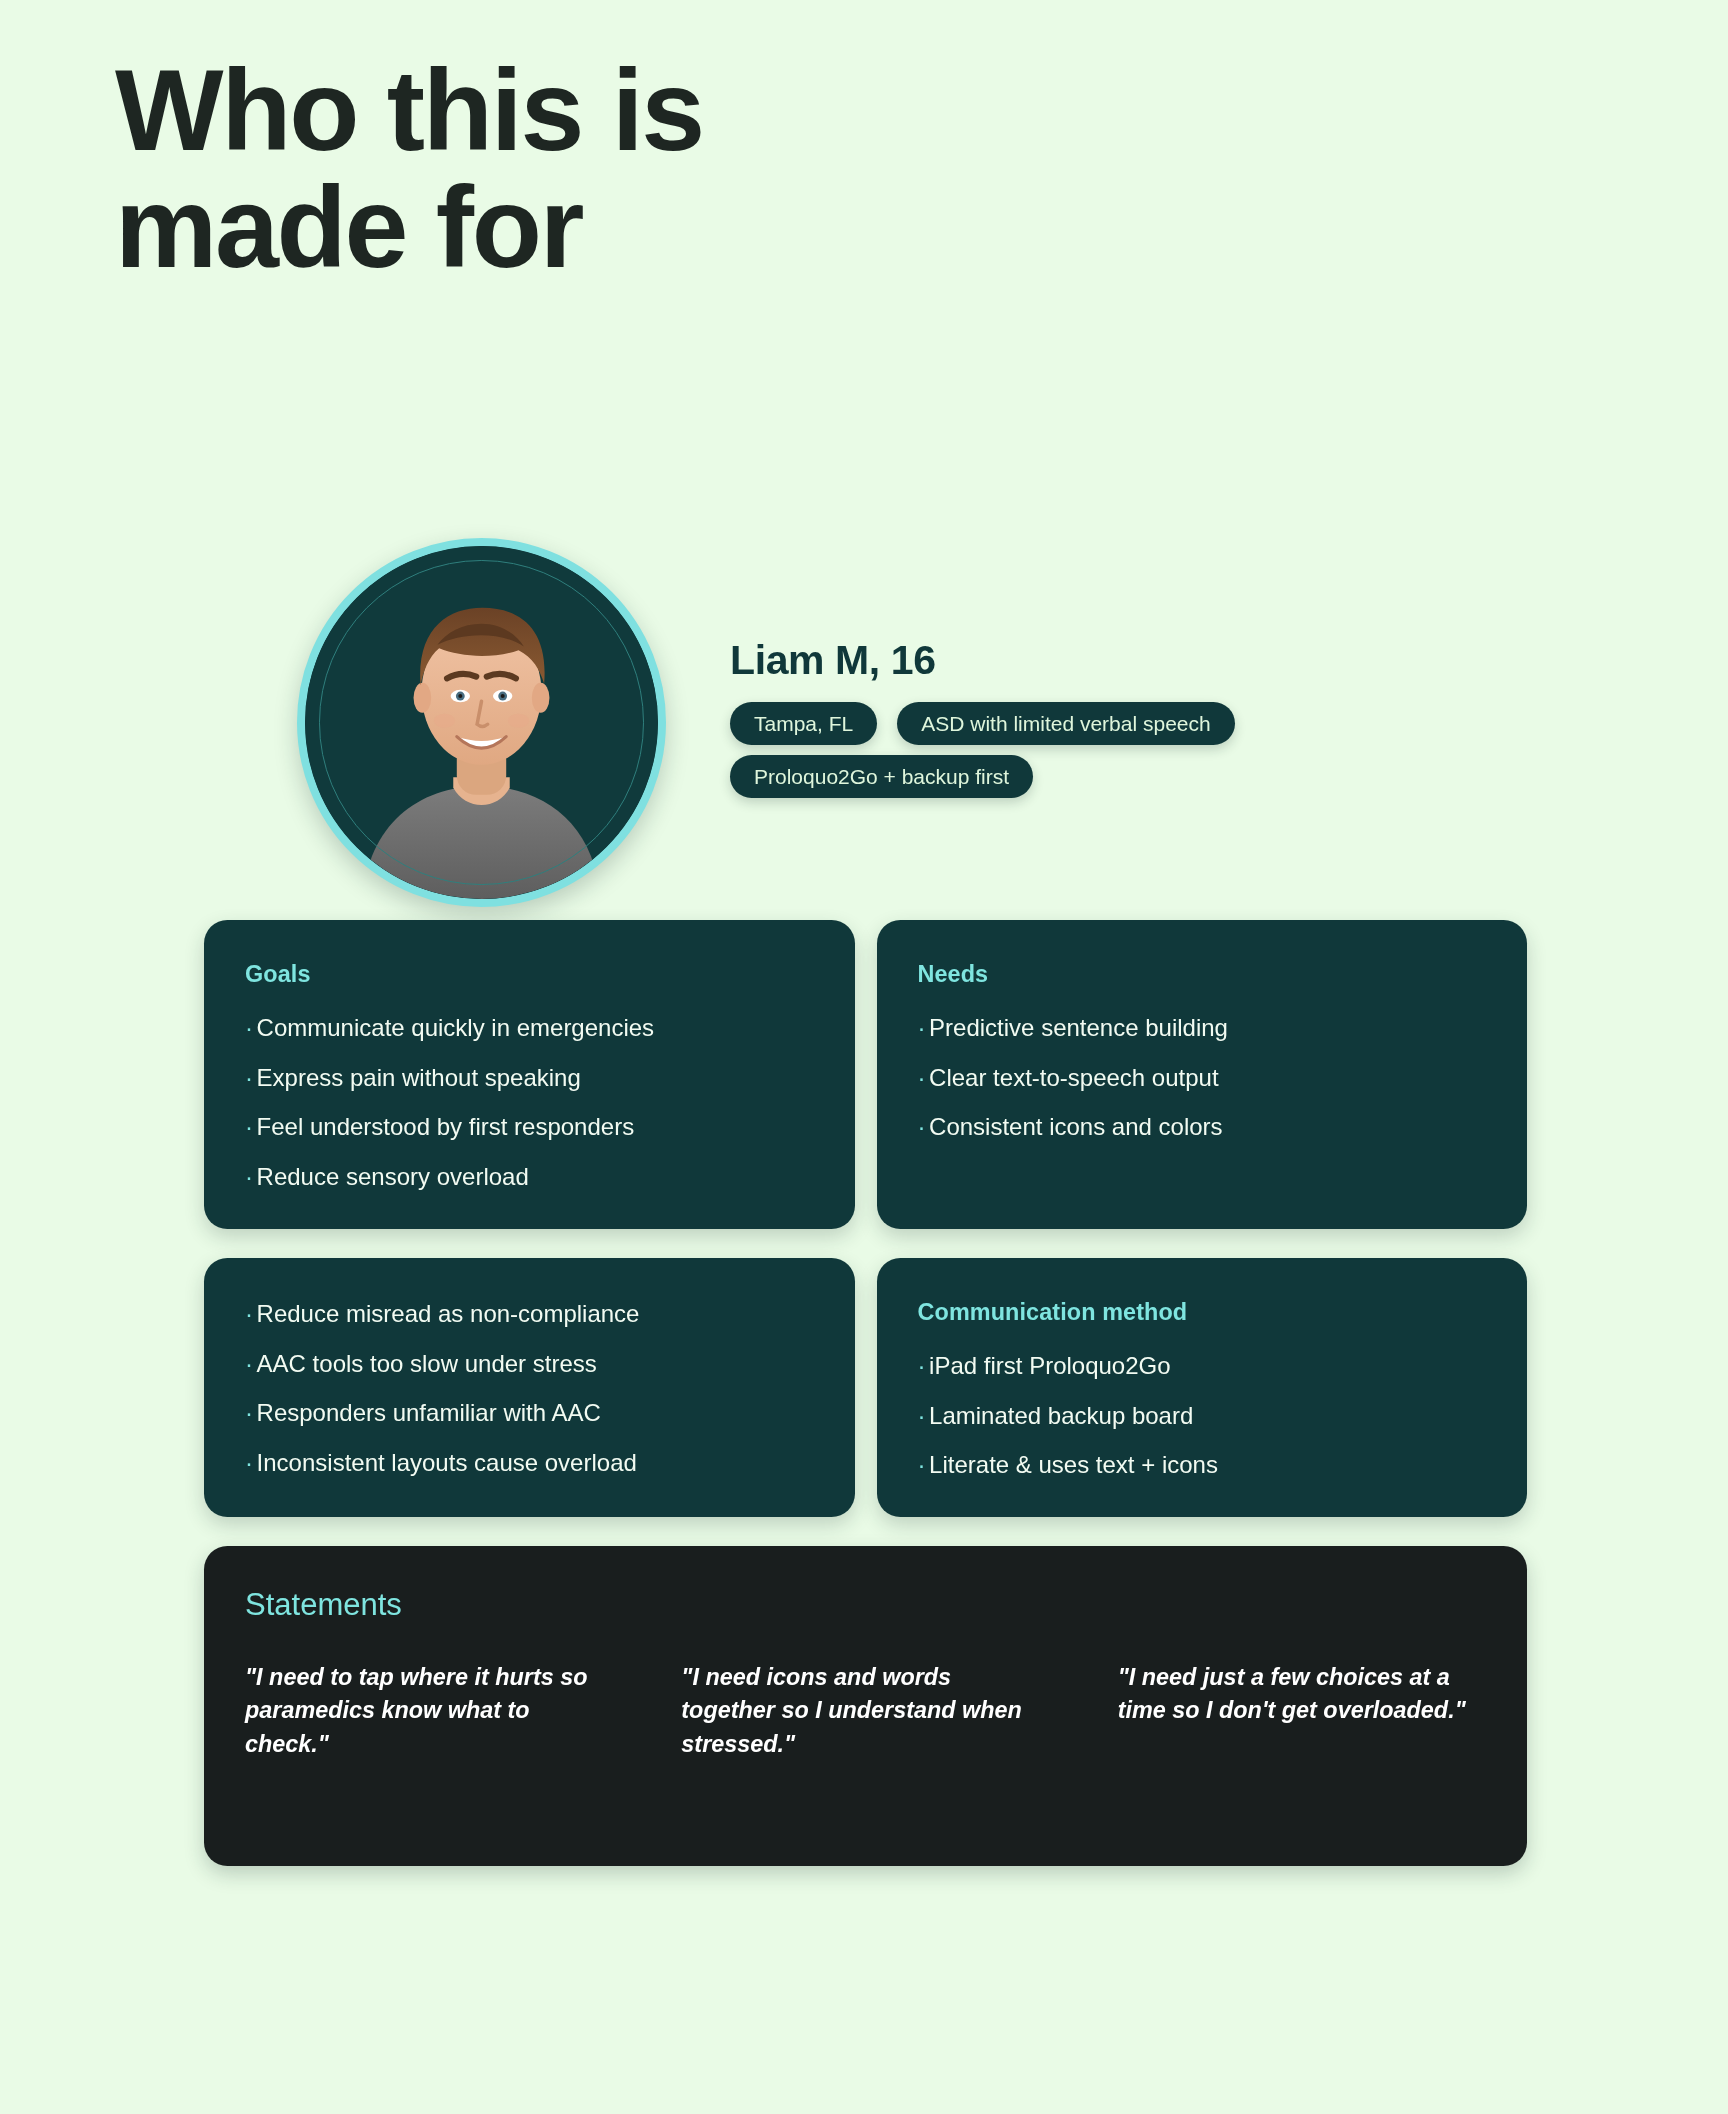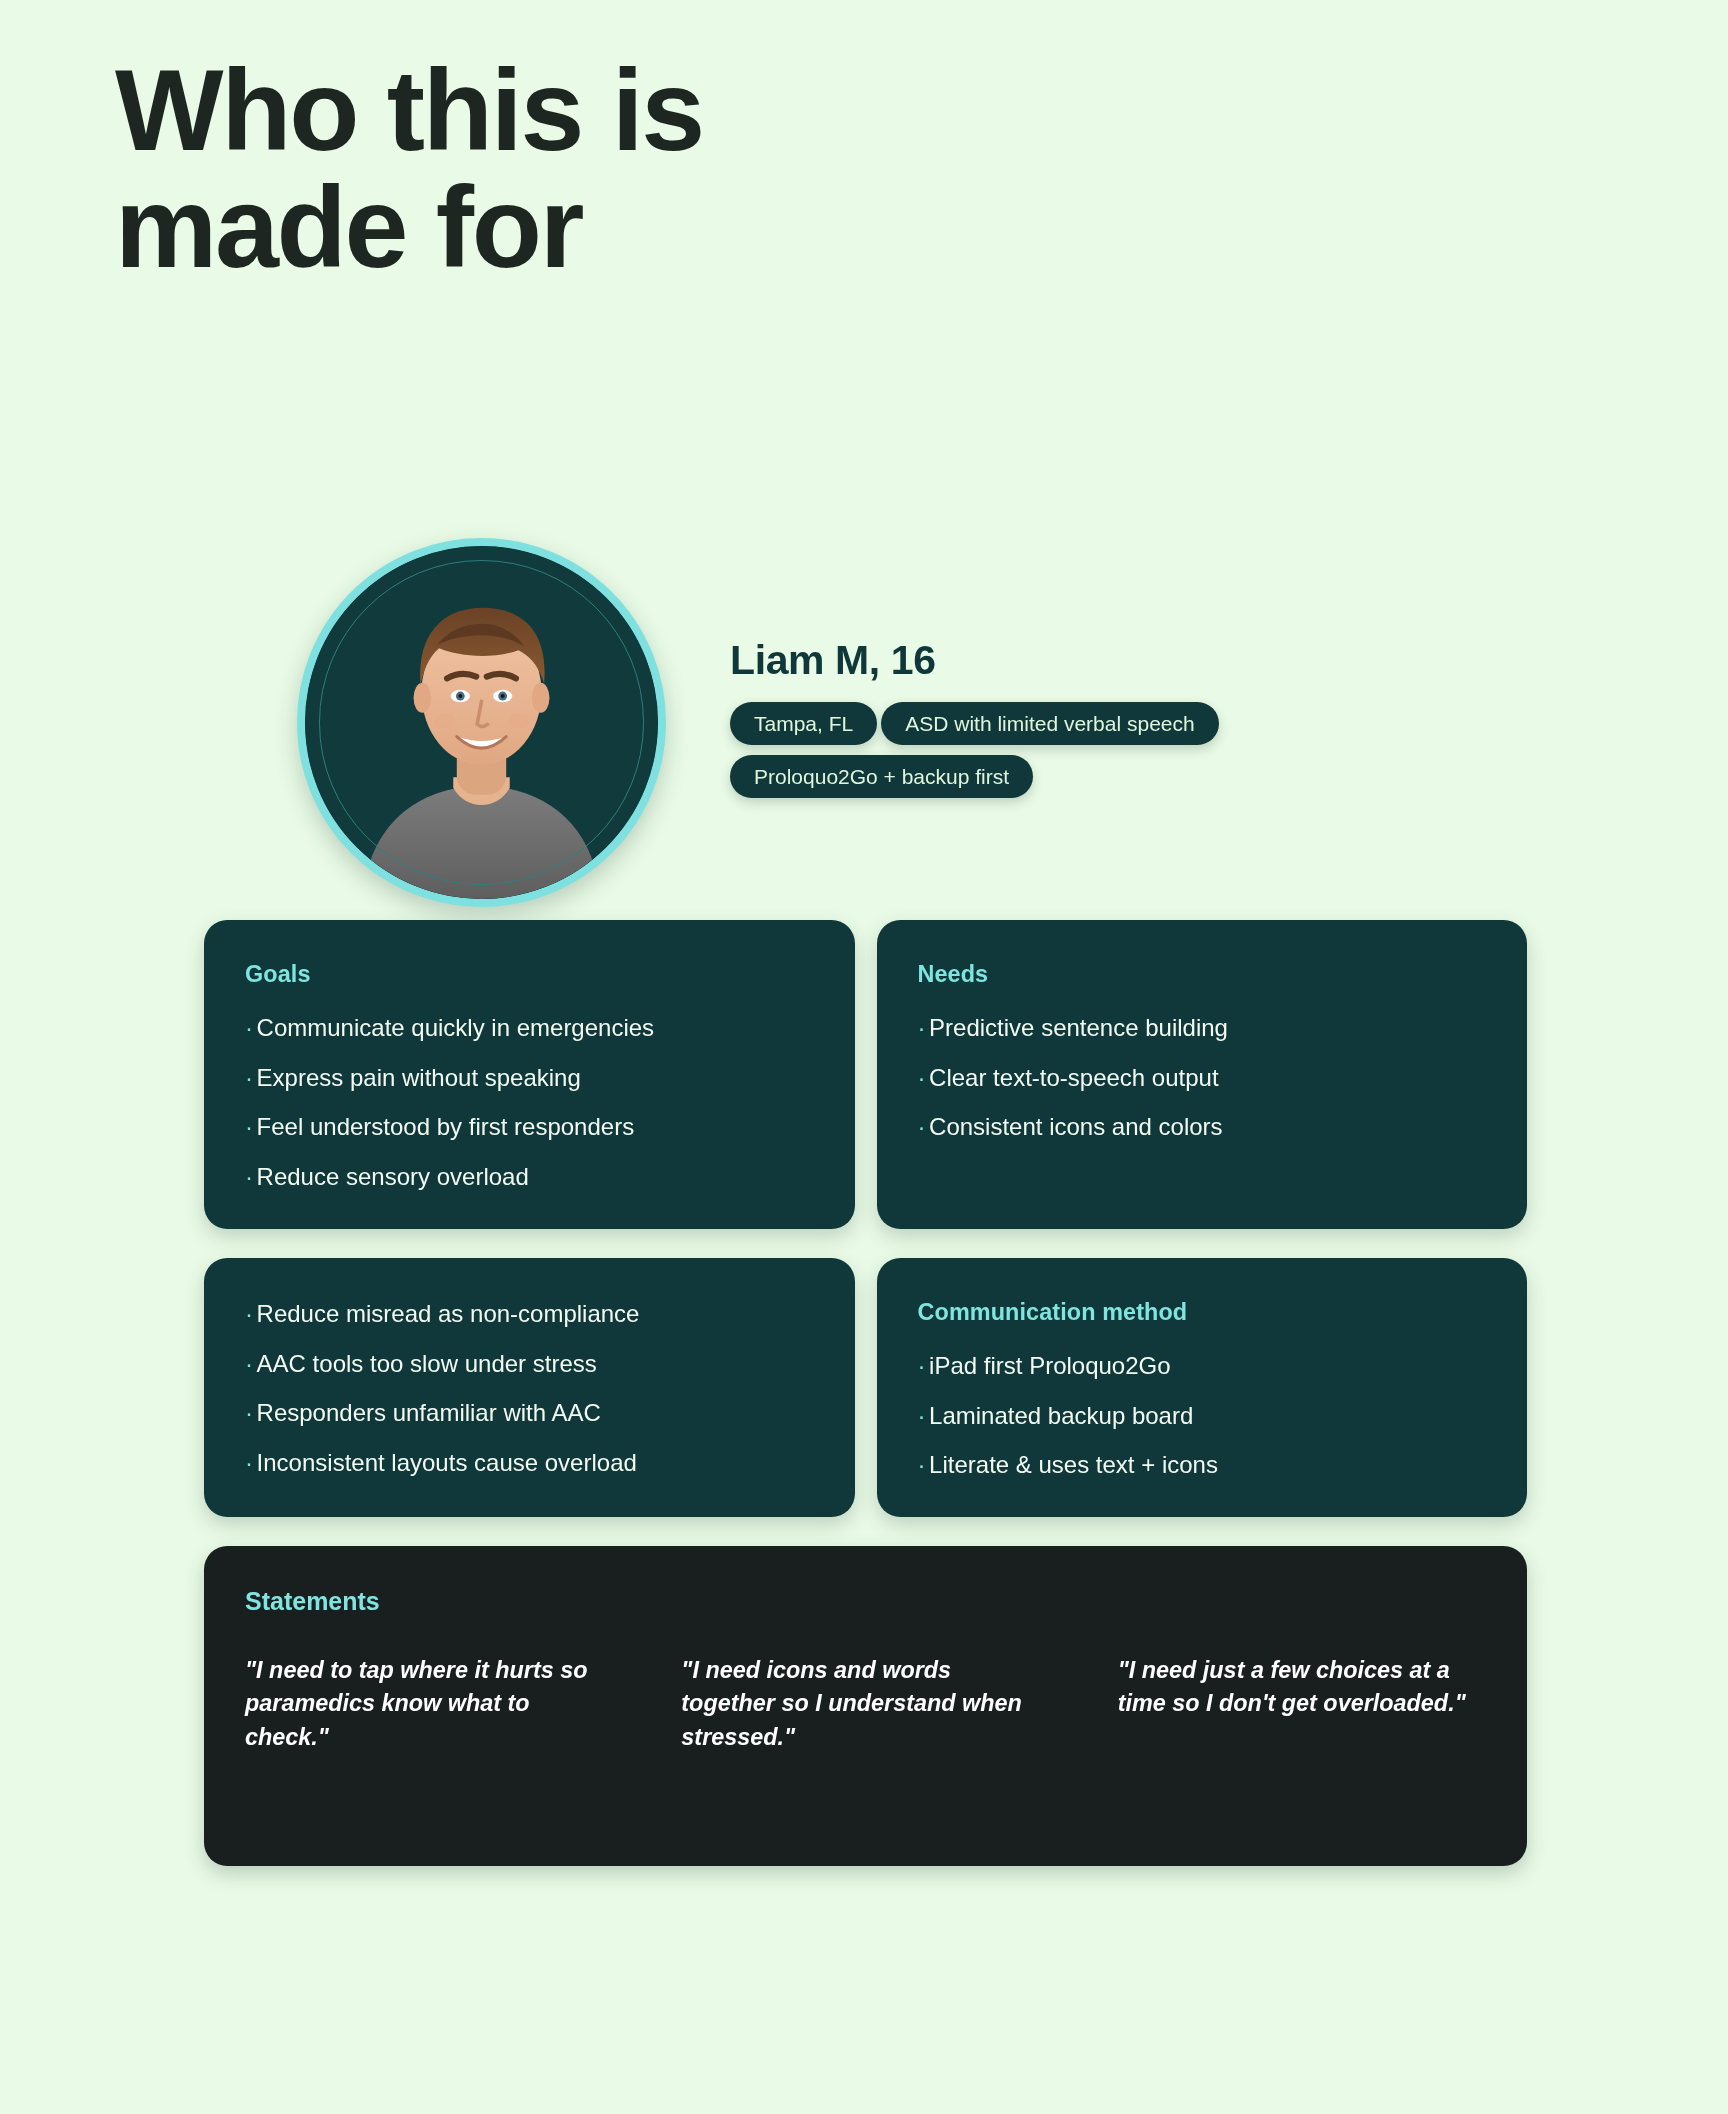--- a/index.html
+++ b/index.html
@@ -83,21 +83,21 @@
   .persona-name {
     font-size: 41px;
     font-weight: 700;
     color: #10383a;
     letter-spacing: -0.4px;
     margin-bottom: 18px;
   }
   .tag-row {
     display: flex;
     flex-wrap: wrap;
-    gap: 10px 4px;
+    gap: 10px 20px;
     max-width: 747px;
   }
   .tag-pill {
     display: inline-flex;
     align-items: center;
     height: 43px;
     padding: 0 24px;
     border-radius: 23.4px;
     background: #10383a;
     color: #dff6dc;
@@ -158,22 +158,22 @@
   
   .statements-card {
     background: #191e1e;
     border-radius: 23.4px;
     padding: 41px 41px 63px 41px;
     min-height: 320px;
     box-shadow: 0 8px 20px rgba(25,50,45,0.22);
   }
   .statements-title {
     color: #7fe5e0;
-    font-size: 25px;
-    font-weight: 700;
+    font-size: 31px;
+    font-weight: 400;
     margin-bottom: 38px;
   }
   .quote-row {
     display: flex;
     gap: 68px;
   }
   .quote {
     flex: 1 1 0;
     color: #ffffff;
     font-size: 23.4px;

